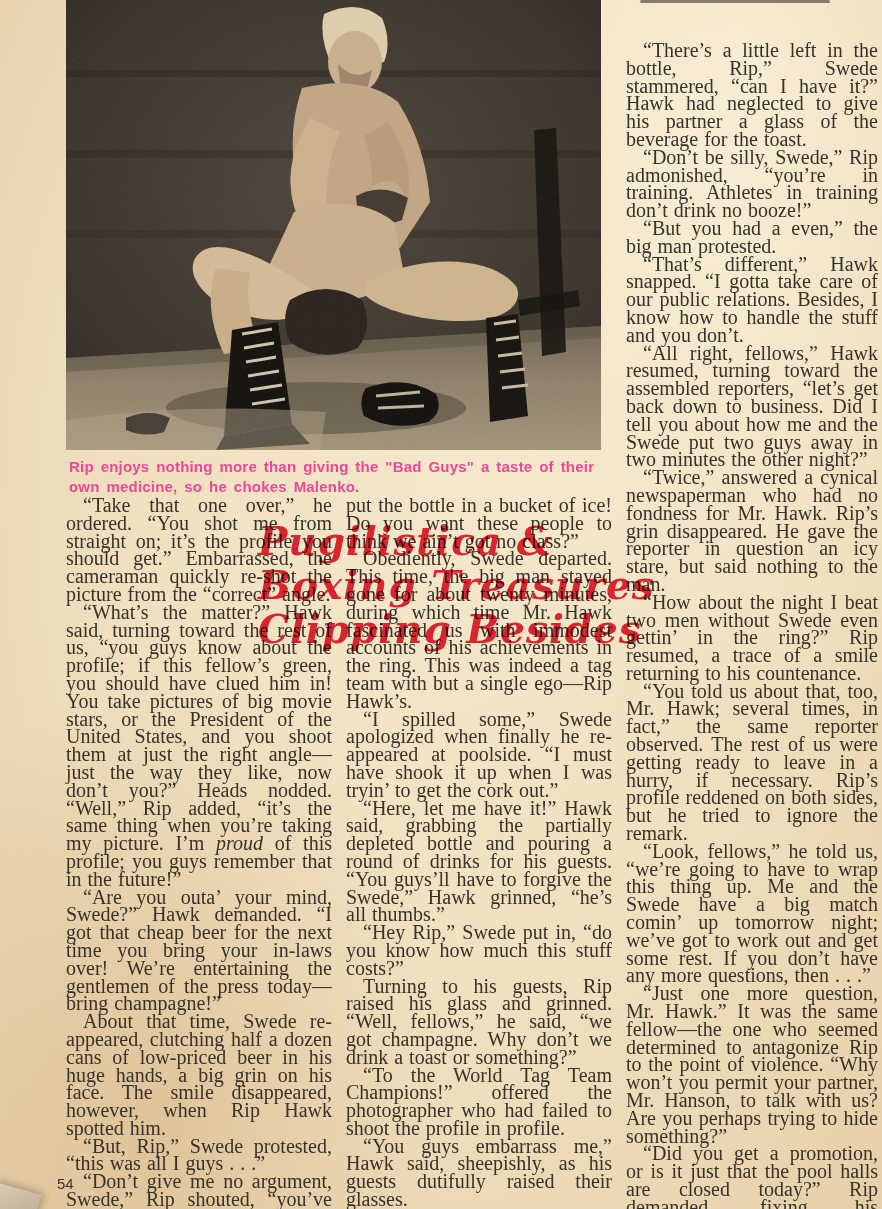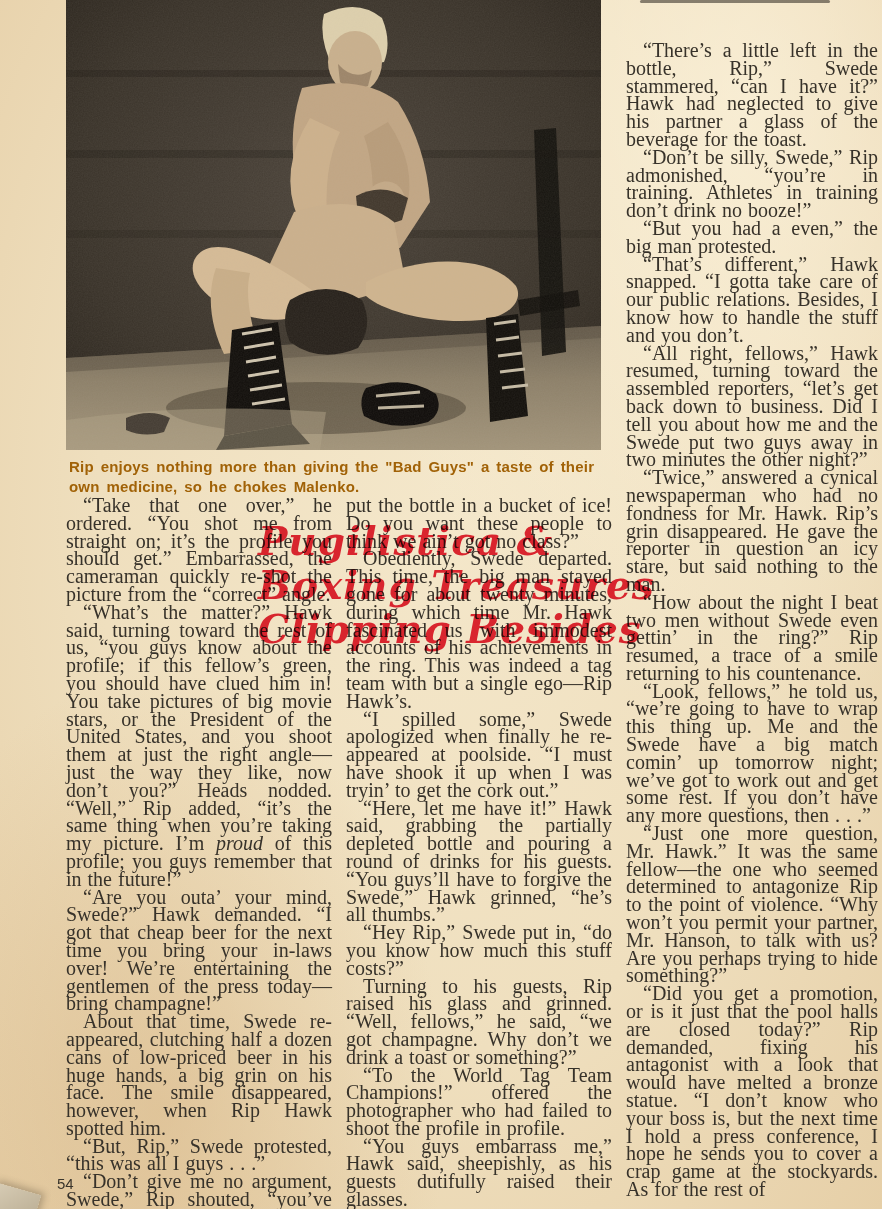--- a/index.html
+++ b/index.html
@@ -17,21 +17,21 @@
     position:absolute; left:66px; top:0; width:535px; height:450px;
     background:#352f28; overflow:hidden;
   }
   .photo svg { display:block; width:100%; height:100%; }
 
   
   .caption {
     position:absolute; left:69px; top:457px; width:533px;
     font-family:"Liberation Sans", sans-serif; font-weight:bold;
     font-size:15px; line-height:20px; letter-spacing:.2px; word-spacing:2.5px;
-    color:#a16207;
+    color:#ec4899;
   }
 
   
   .col {
     position:absolute; text-align:justify;
     font-size:20px; line-height:17.8px; color:#37322a;
     word-spacing:1px;
   }
   .col p { margin:0; text-indent:17px; }
   #col-mid p:first-child { text-indent:0; }
@@ -159,20 +159,21 @@
     <p>“You guys embarrass me,” Hawk said, sheepishly, as his guests dutifully raised their glasses.</p>
   </div>
 <div class="col" id="col-right">
     <p>“There’s a little left in the bottle, Rip,” Swede stammered, “can I have it?” Hawk had neglected to give his partner a glass of the beverage for the toast.</p>
     <p>“Don’t be silly, Swede,” Rip admonished, “you’re in training. Athletes in training don’t drink no booze!”</p>
     <p>“But you had a even,” the big man protested.</p>
     <p>“That’s different,” Hawk snapped. “I gotta take care of our public relations. Besides, I know how to handle the stuff and you don’t.</p>
     <p>“All right, fellows,” Hawk resumed, turning toward the assembled reporters, “let’s get back down to business. Did I tell you about how me and the Swede put two guys away in two minutes the other night?”</p>
     <p>“Twice,” answered a cynical newspaperman who had no fondness for Mr. Hawk. Rip’s grin disappeared. He gave the reporter in question an icy stare, but said nothing to the man.</p>
     <p>“How about the night I beat two men without Swede even gettin’ in the ring?” Rip resumed, a trace of a smile returning to his countenance.</p>
+    <p>“You told us about that, too, Mr. Hawk; several times, in fact,” the same reporter observed. The rest of us were getting ready to leave in a hurry, if necessary. Rip’s profile reddened on both sides, but he tried to ignore the remark.</p>
     <p>“Look, fellows,” he told us, “we’re going to have to wrap this thing up. Me and the Swede have a big match comin’ up tomorrow night; we’ve got to work out and get some rest. If you don’t have any more questions, then . . .”</p>
     <p>“Just one more question, Mr. Hawk.” It was the same fellow—the one who seemed determined to antagonize Rip to the point of violence. “Why won’t you permit your partner, Mr. Hanson, to talk with us? Are you perhaps trying to hide something?”</p>
     <p>“Did you get a promotion, or is it just that the pool halls are closed today?” Rip demanded, fixing his antagonist with a look that would have melted a bronze statue. “I don’t know who your boss is, but the next time I hold a press conference, I hope he sends you to cover a crap game at the stockyards. As for the rest of</p>
   </div>
 
 <div class="watermark">
   <div>Pugilistica &amp;</div>
   <div>Boxing Treasures</div>
   <div>Clipping Besides</div>
 </div>

